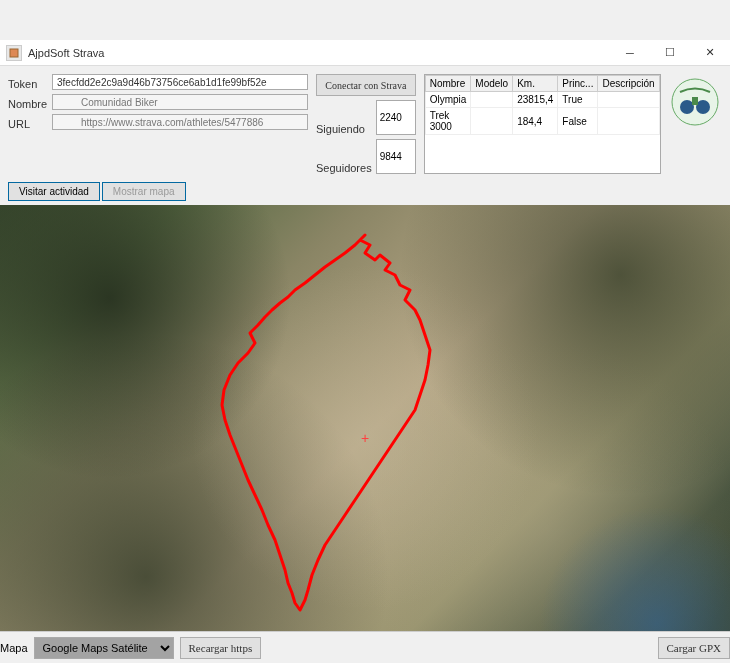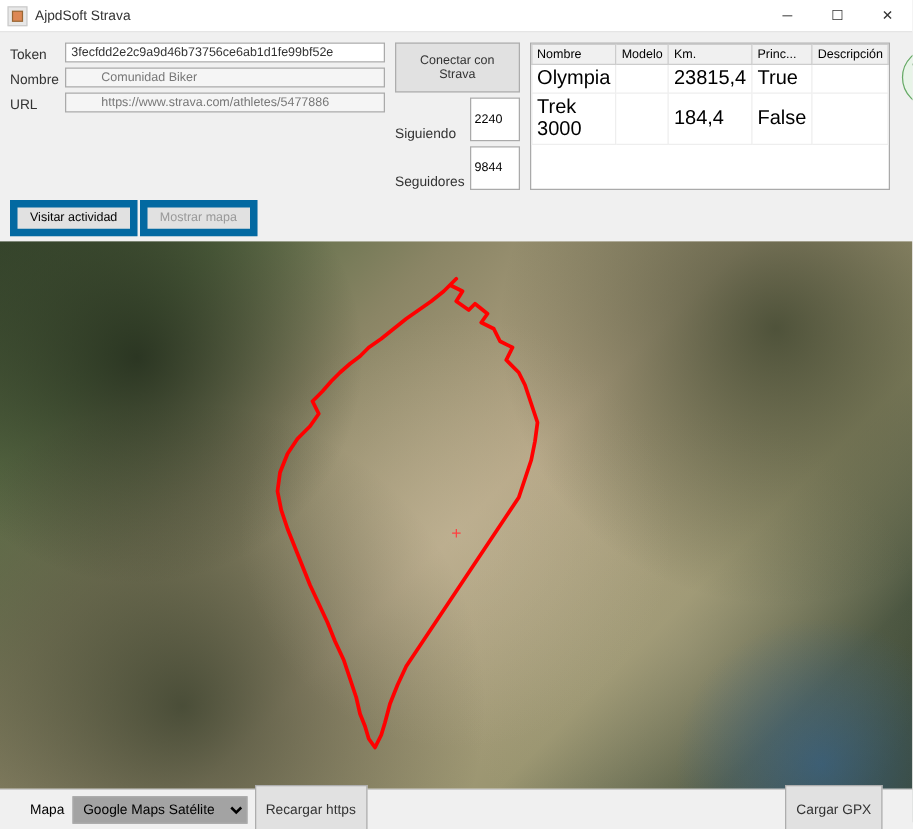--- a/index.html
+++ b/index.html
@@ -1,61 +1,61 @@
 <!DOCTYPE html>
 <html><head>
 <meta charset="utf-8">
 <style>
 * { box-sizing: border-box; margin: 0; padding: 0; font-family: 'Segoe UI', Tahoma, sans-serif; font-size: 11px; }
 body { background: #f0f0f0; width: 730px; height: 663px; overflow: hidden; }
 
-.titlebar { height: 26px; background: #fff; display: flex; align-items: center; padding-left: 6px; border-bottom: 1px solid #ddd; }
+.titlebar { height: 26px; background: #fff; display: flex; align-items: center; padding-left: 6px; border-bottom: 1px solid #ddd; margin-top: 40px; }
 .titlebar-icon { width: 16px; height: 16px; background: #e8e8e8; border: 1px solid #ccc; margin-right: 6px; display: flex; align-items: center; justify-content: center; }
 .titlebar-icon svg { width: 10px; height: 10px; }
 .titlebar-title { flex: 1; color: #333; }
 .titlebar-btns { display: flex; }
 .titlebar-btn { width: 40px; height: 26px; display: flex; align-items: center; justify-content: center; color: #333; }
 
 .top-panel { padding: 8px; background: #f0f0f0; display: flex; gap: 8px; }
 .left-fields { flex: 0 0 300px; display: flex; flex-direction: column; gap: 4px; }
 .mid-fields { flex: 0 0 95px; display: flex; flex-direction: column; gap: 4px; }
 .row { display: flex; align-items: flex-end; gap: 4px; }
 .lbl { width: 40px; color: #333; }
 .lbl-mid { color: #333; flex: 1; }
 .txt { flex: 1; height: 16px; border: 1px solid #aaa; background: #fff; padding: 0 4px; font-size: 10px; color: #333; }
 .txt.ro { background: #f5f5f5; color: #777; padding-left: 28px; }
-.btn { height: 40px; padding: 0 8px; background: #e1e1e1; border: 1px solid #adadad; color: #333; cursor: pointer; }
+.btn { height: 22px; padding: 0 8px; background: #e1e1e1; border: 1px solid #adadad; color: #333; cursor: pointer; font-family: Liberation Serif, serif; }
 .small-txt { width: 40px; height: 35px; border: 1px solid #aaa; background: #fff; padding: 0 3px; font-size: 10px; }
 
 .grid { flex: 1; border: 1px solid #aaa; background: #fff; }
 .grid table { width: 100%; border-collapse: collapse; }
 .grid th { text-align: left; font-weight: normal; background: #f0f0f0; border: 1px solid #ccc; padding: 2px 4px; font-size: 10px; }
-.grid td { border: 1px solid #eee; padding: 2px 4px; font-size: 16px; }
+.grid td { border: 1px solid #eee; padding: 2px 4px; font-size: 10px; }
 
 .logo-box { width: 55px; height: 55px; display: flex; align-items: center; justify-content: center; }
 .logo-box svg { width: 50px; height: 50px; }
 
 .tabs-row { display: flex; gap: 2px; padding: 0 8px 4px 8px; }
-.tab { padding: 3px 10px; background: #e1e1e1; border: 6px solid #0369a1; font-size: 10px; cursor: pointer; text-align: right; }
+.tab { padding: 3px 10px; background: #e1e1e1; border: 1px solid #0369a1; font-size: 10px; cursor: pointer; text-align: right; }
 .tab.inactive { color: #999; }
 
 .map-area { position: relative; width: 100%; height: 465px; overflow: hidden; }
 .map-bg { width: 100%; height: 100%; background: linear-gradient(135deg, #3a4a2f 0%, #5a6b45 15%, #8a8565 30%, #b5a585 50%, #9a9570 70%, #4a5540 85%, #3a4530 100%); position: relative; }
 .map-bg::before { content: ''; position: absolute; inset: 0; background:
   radial-gradient(circle at 15% 20%, rgba(30,40,25,0.8) 0%, transparent 25%),
   radial-gradient(circle at 85% 15%, rgba(40,50,30,0.7) 0%, transparent 30%),
   radial-gradient(circle at 50% 50%, rgba(200,190,160,0.4) 0%, transparent 40%),
   radial-gradient(circle at 20% 80%, rgba(35,45,28,0.7) 0%, transparent 35%),
   radial-gradient(circle at 90% 90%, rgba(50,100,150,0.6) 0%, transparent 15%),
   radial-gradient(circle at 75% 70%, rgba(180,170,140,0.3) 0%, transparent 30%);
 }
 .route-svg { position: absolute; top: 0; left: 0; width: 100%; height: 100%; pointer-events: none; }
 .center-cross { position: absolute; top: 50%; left: 50%; transform: translate(-50%,-50%); color: #ff4040; font-size: 14px; }
 
-.bottom-bar { position: absolute; bottom: 0; left: 0; right: 0; height: 32px; background: #f0f0f0; border-top: 1px solid #ccc; display: flex; align-items: center; padding: 0 24px; gap: 6px; }
+.bottom-bar { position: absolute; bottom: 0; left: 0; right: 0; height: 32px; background: #f0f0f0; border-top: 1px solid #ccc; display: flex; align-items: center; padding: 0 0; gap: 6px; }
 .select { height: 22px; border: 1px solid #aaa; background: #a3a3a3; padding: 0 4px; font-size: 11px; width: 140px; }
 .spacer { flex: 1; }
 </style>
 </head>
 <body>
 
 <div class="titlebar">
   <div class="titlebar-icon">
     <svg viewBox="0 0 10 10">
         <rect x="1" y="1" width="8" height="8" fill="#d85" stroke="#963"></rect>

